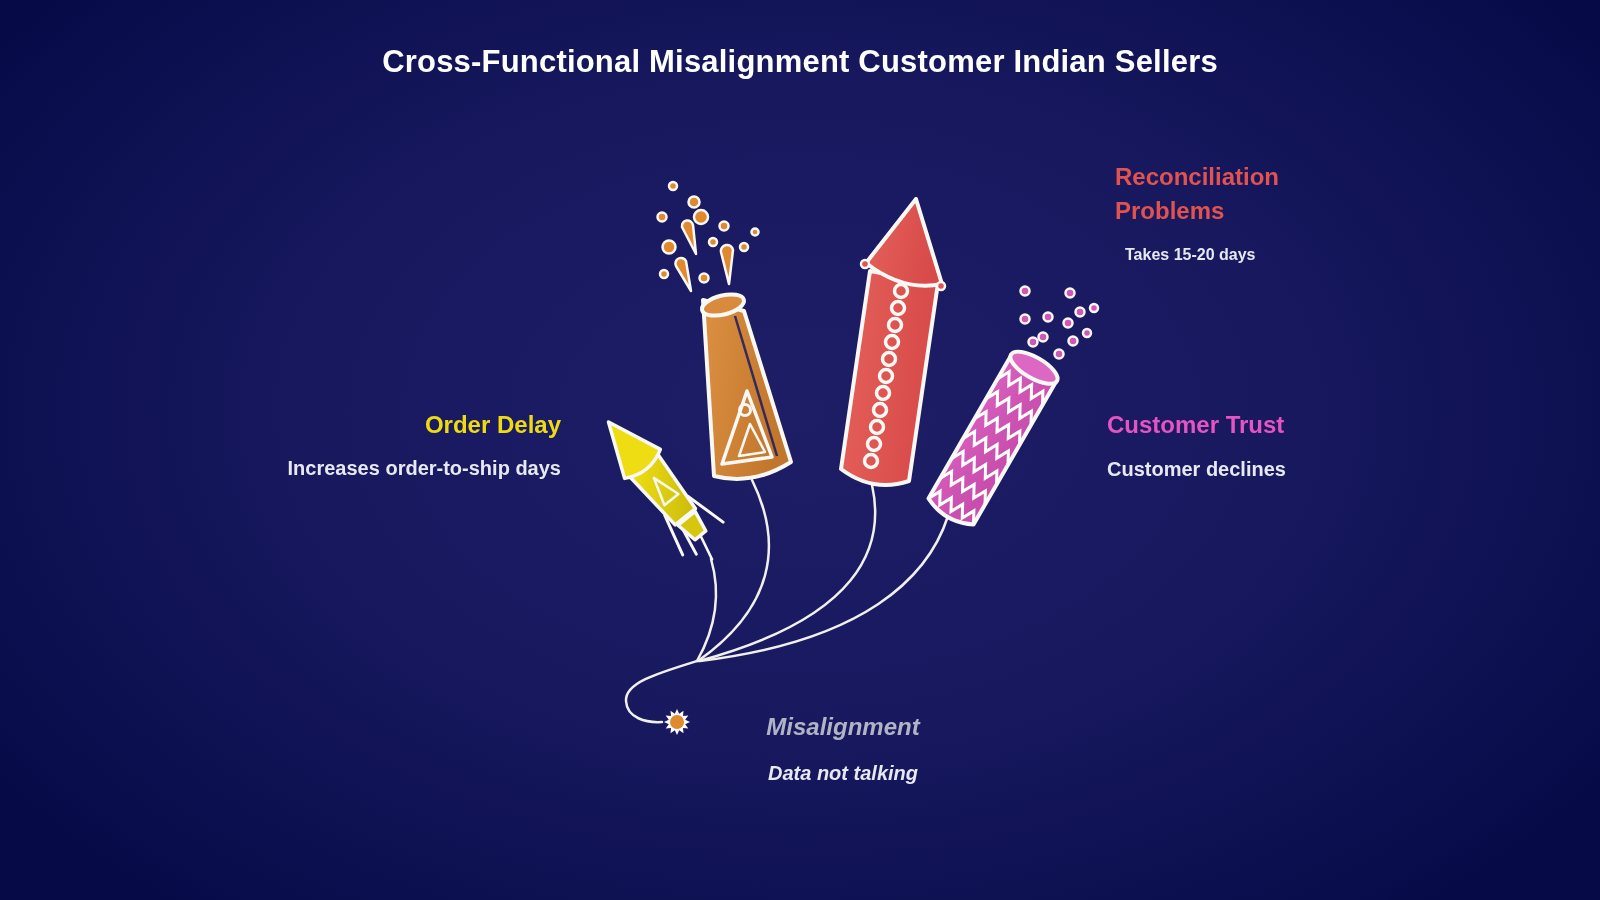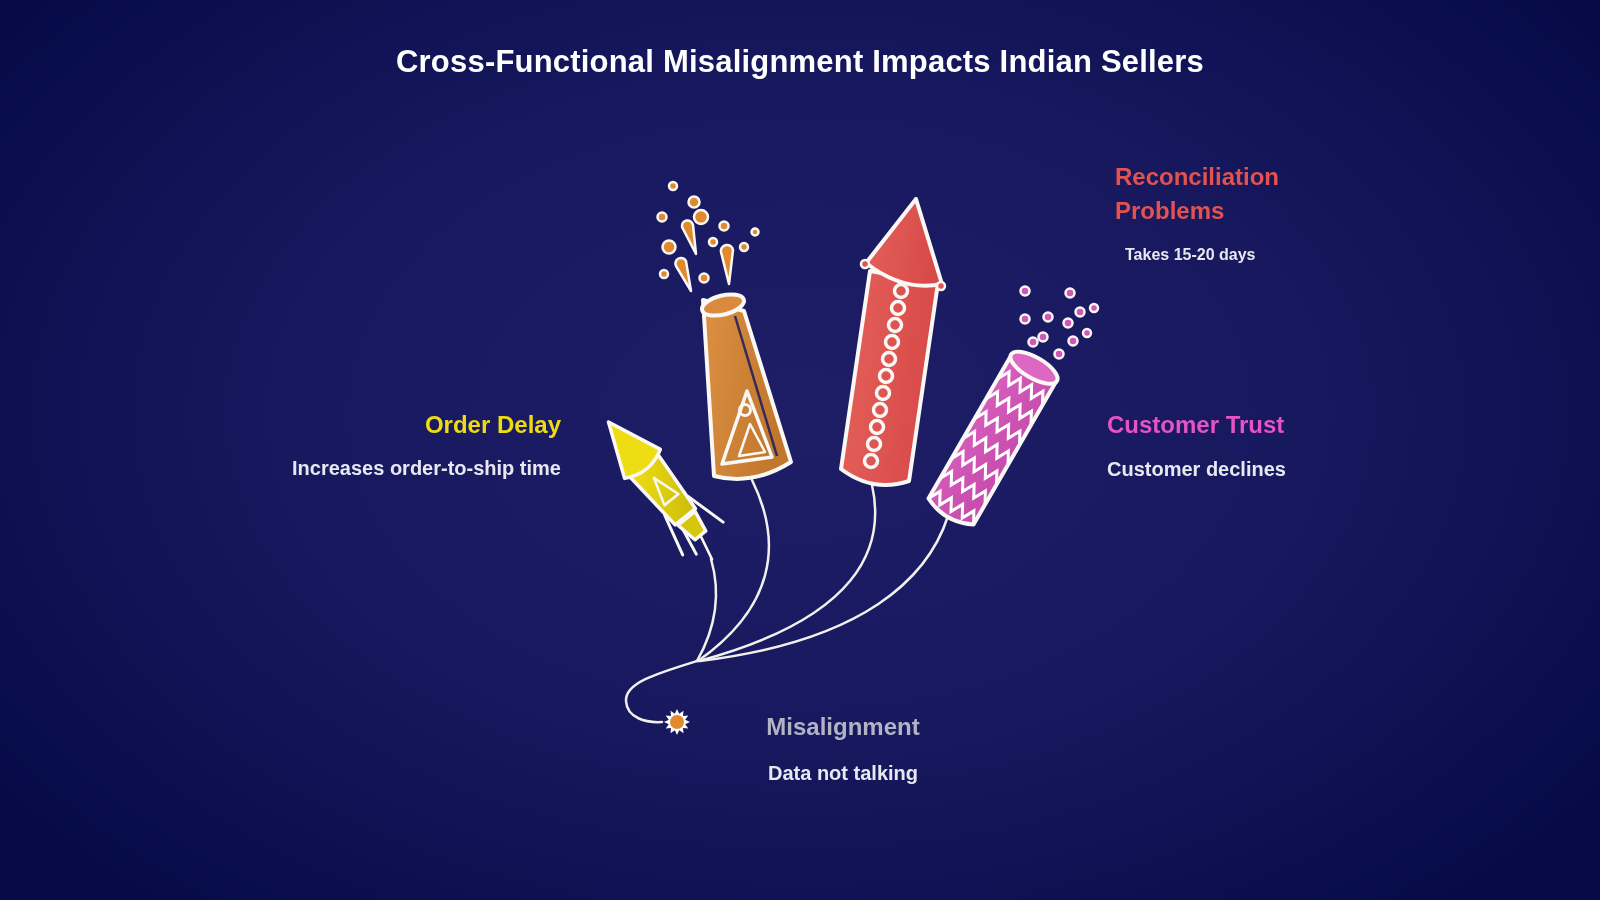--- a/index.html
+++ b/index.html
@@ -17,29 +17,29 @@
   .node .label { font-size:24px; font-weight:700; line-height:34px; }
   .node .sub   { font-size:20px; font-weight:700; color:#e8e8f1; }
   #node-inventory      { left:300px; top:188px; width:298px; text-align:right; }
   #node-inventory .sub { margin-top:14px; font-size:19px; }
   #node-order          { left:261px; top:408px; width:300px; text-align:right; }
   #node-order .sub     { margin-top:15px; }
   #node-reconciliation { left:1115px; top:160px; width:215px; text-align:left; }
   #node-reconciliation .sub { margin-top:18px; margin-left:10px; font-size:16px; }
   #node-trust          { left:1107px; top:408px; width:280px; text-align:left; }
   #node-trust .sub     { margin-top:16px; }
-  #node-misalignment   { left:733px; top:710px; width:220px; text-align:center; }
+  #node-misalignment   { left:733px; top:710px; width:220px; text-align:center;font-style:italic; }
   #node-misalignment .sub { margin-top:18px; }
 </style>
 </head>
 <body>
 
 <div class="stage">
 
-  <div class="title">Cross-Functional Misalignment Impacts Indian Sellers</div>
+  <div class="title">Cross-Functional Misalignment Customer Indian Sellers</div>
 
   <svg class="illustration" width="1600" height="900" viewBox="0 0 1600 900">
     <defs>
       <linearGradient id="lg-cone" x1="0" y1="0" x2="1" y2="0.3">
         <stop offset="0" stop-color="#dd9042"></stop>
           <stop offset="1" stop-color="#c0762c"></stop>
       </linearGradient>
       <linearGradient id="lg-red" x1="0" y1="0" x2="1" y2="0.2">
         <stop offset="0" stop-color="#e5615a"></stop>
           <stop offset="1" stop-color="#d74a49"></stop>
@@ -153,21 +153,21 @@
       <path d="M -11 66 L 11 66 L 7 88 L -7 88 Z" fill="#d6c60d" stroke="#faf8f5" stroke-width="3.5" stroke-linejoin="round"></path>
       <path d="M -18 -3 L 18 -3 L 13 64 L -13 64 Z" fill="url(#lg-yellow)" stroke="#faf8f5" stroke-width="3.5" stroke-linejoin="round"></path>
       <path d="M 0 -58 L 23 -4 Q 0 9 -23 -4 Z" fill="#eedd12" stroke="#faf8f5" stroke-width="3.5" stroke-linejoin="round"></path>
       <path d="M 0 14 L 9 42 L -9 42 Z" fill="none" stroke="#faf8f5" stroke-width="2.5" stroke-linejoin="round"></path>
     </g>
   </svg>
 
 
   <div class="node" id="node-order">
     <div class="label" style="color: rgb(238, 220, 16);">Order Delay</div>
-    <div class="sub">Increases order-to-ship time</div>
+    <div class="sub">Increases order-to-ship days</div>
   </div>
 
   <div class="node" id="node-reconciliation">
     <div class="label" style="color: rgb(226, 83, 80);">Reconciliation Problems</div>
     <div class="sub">Takes 15-20 days</div>
   </div>
 
   <div class="node" id="node-trust">
     <div class="label" style="color: rgb(228, 85, 195);">Customer Trust</div>
     <div class="sub">Customer declines</div>

